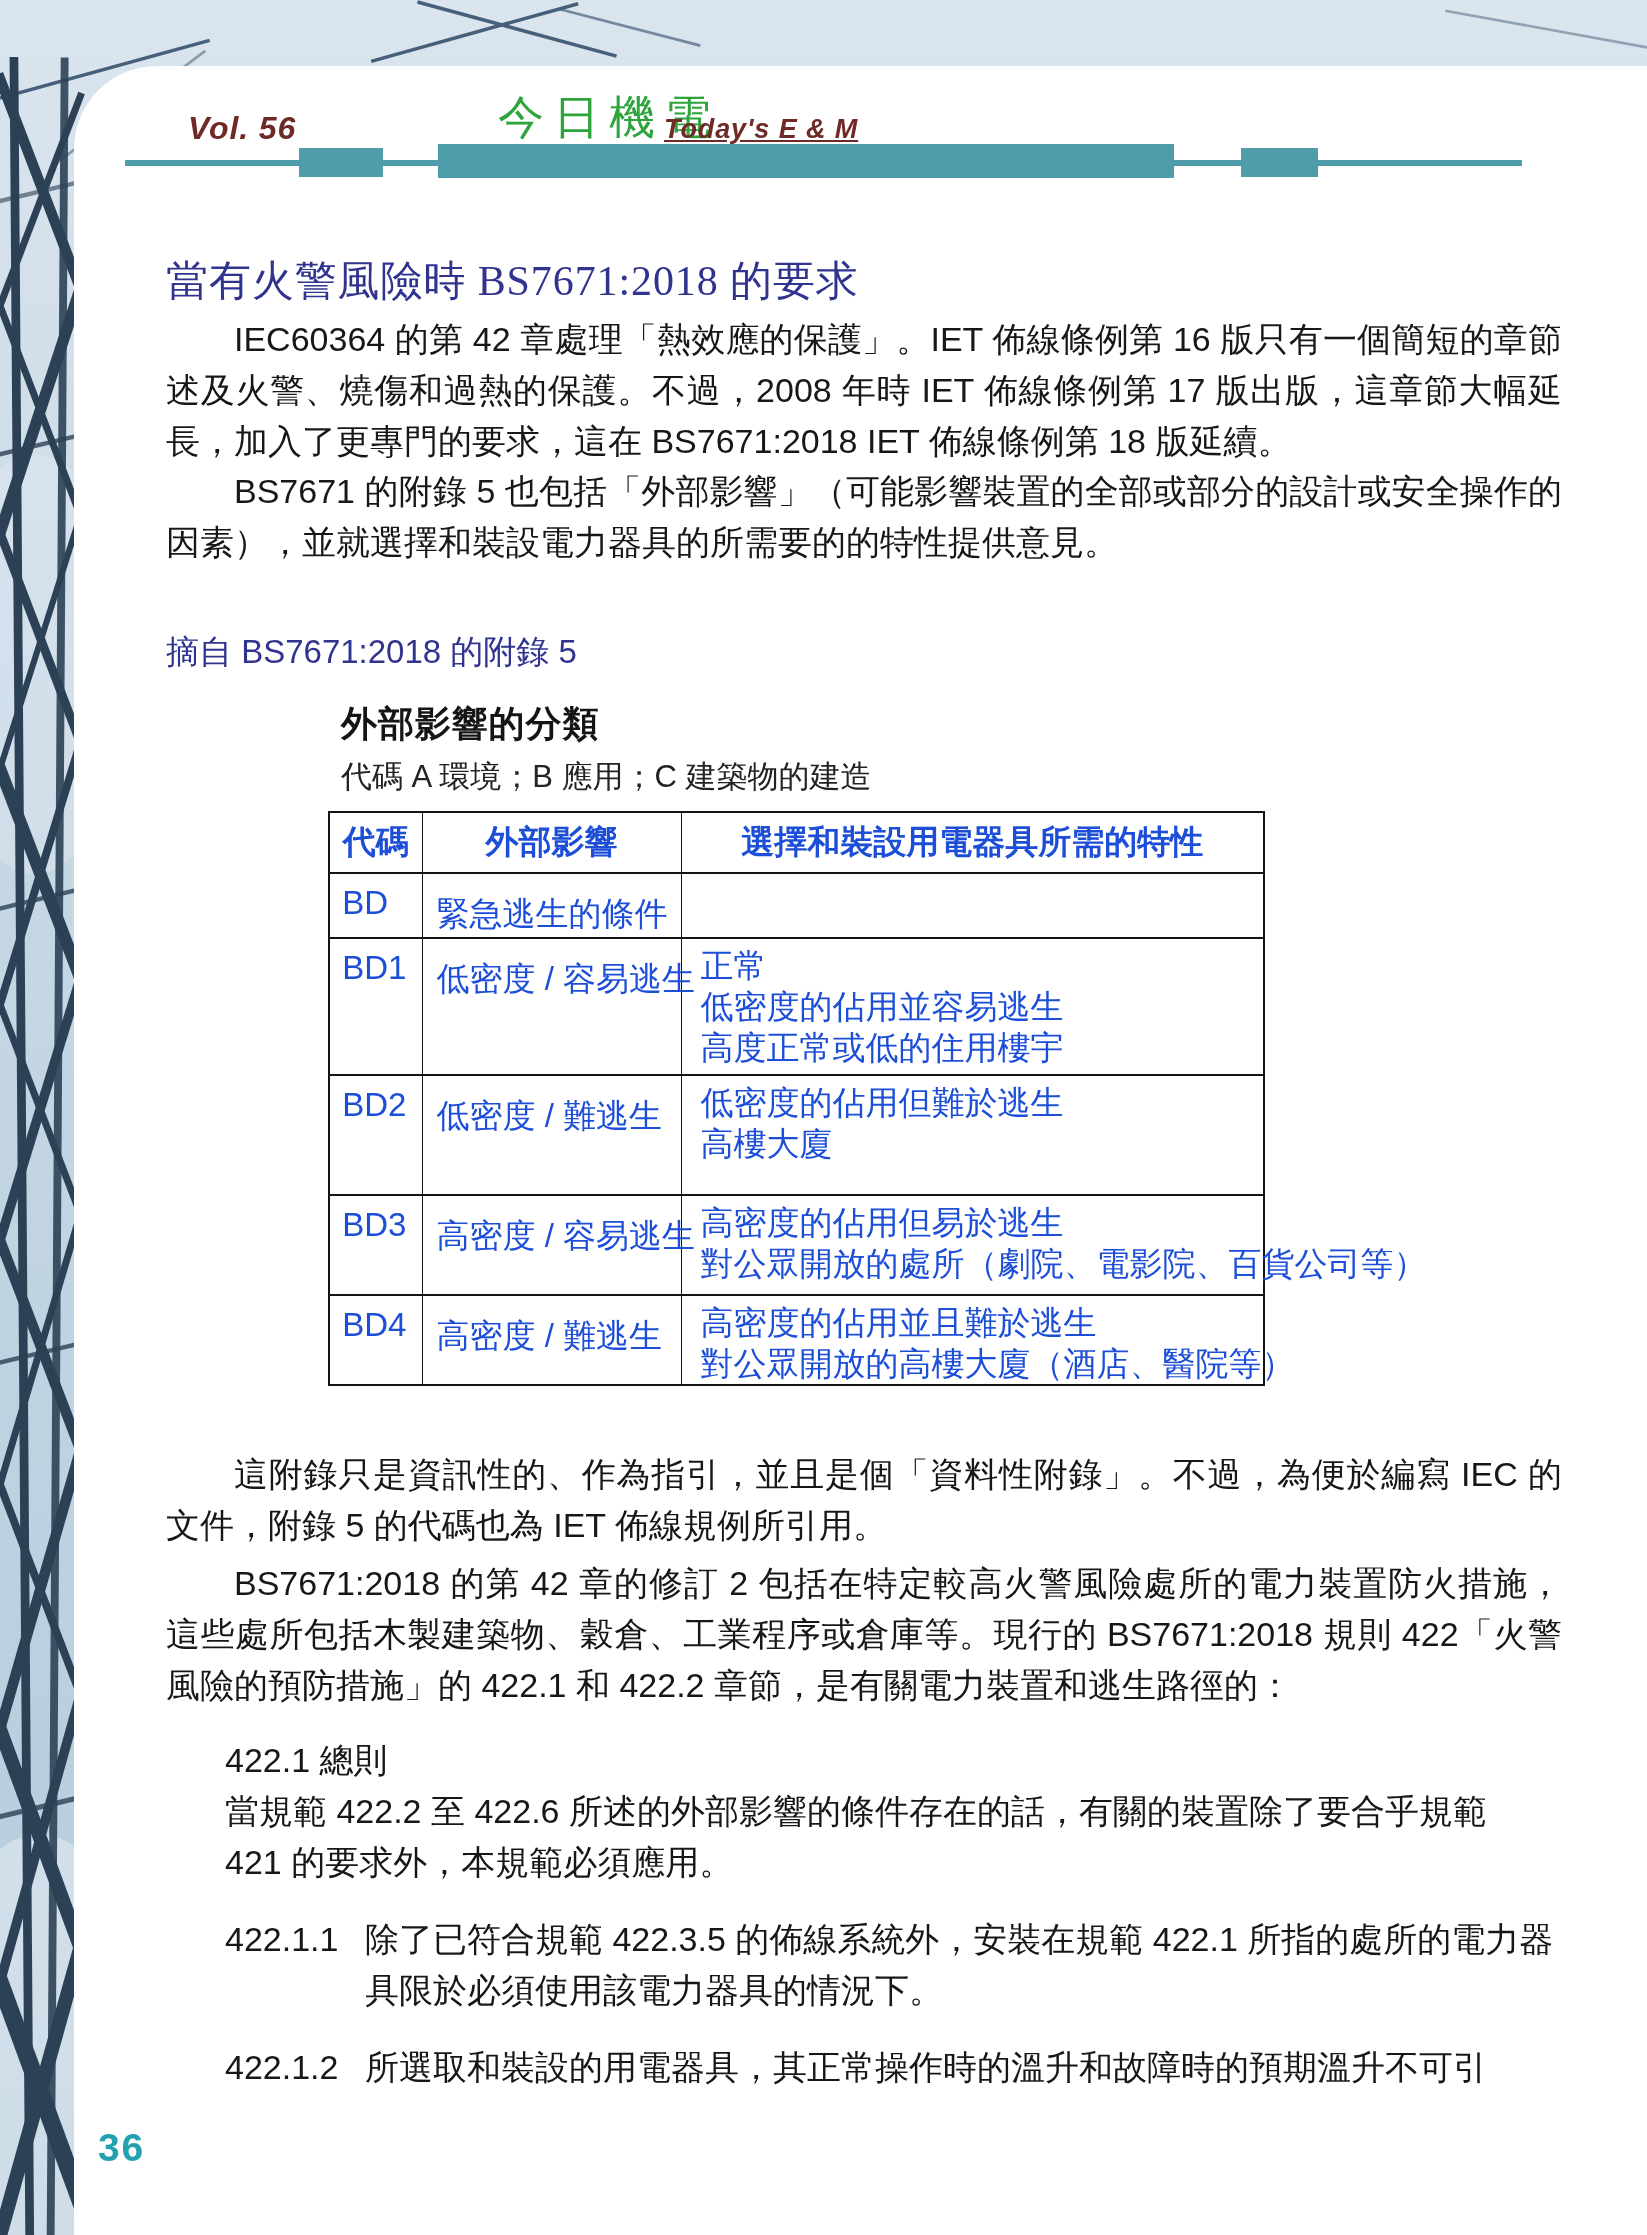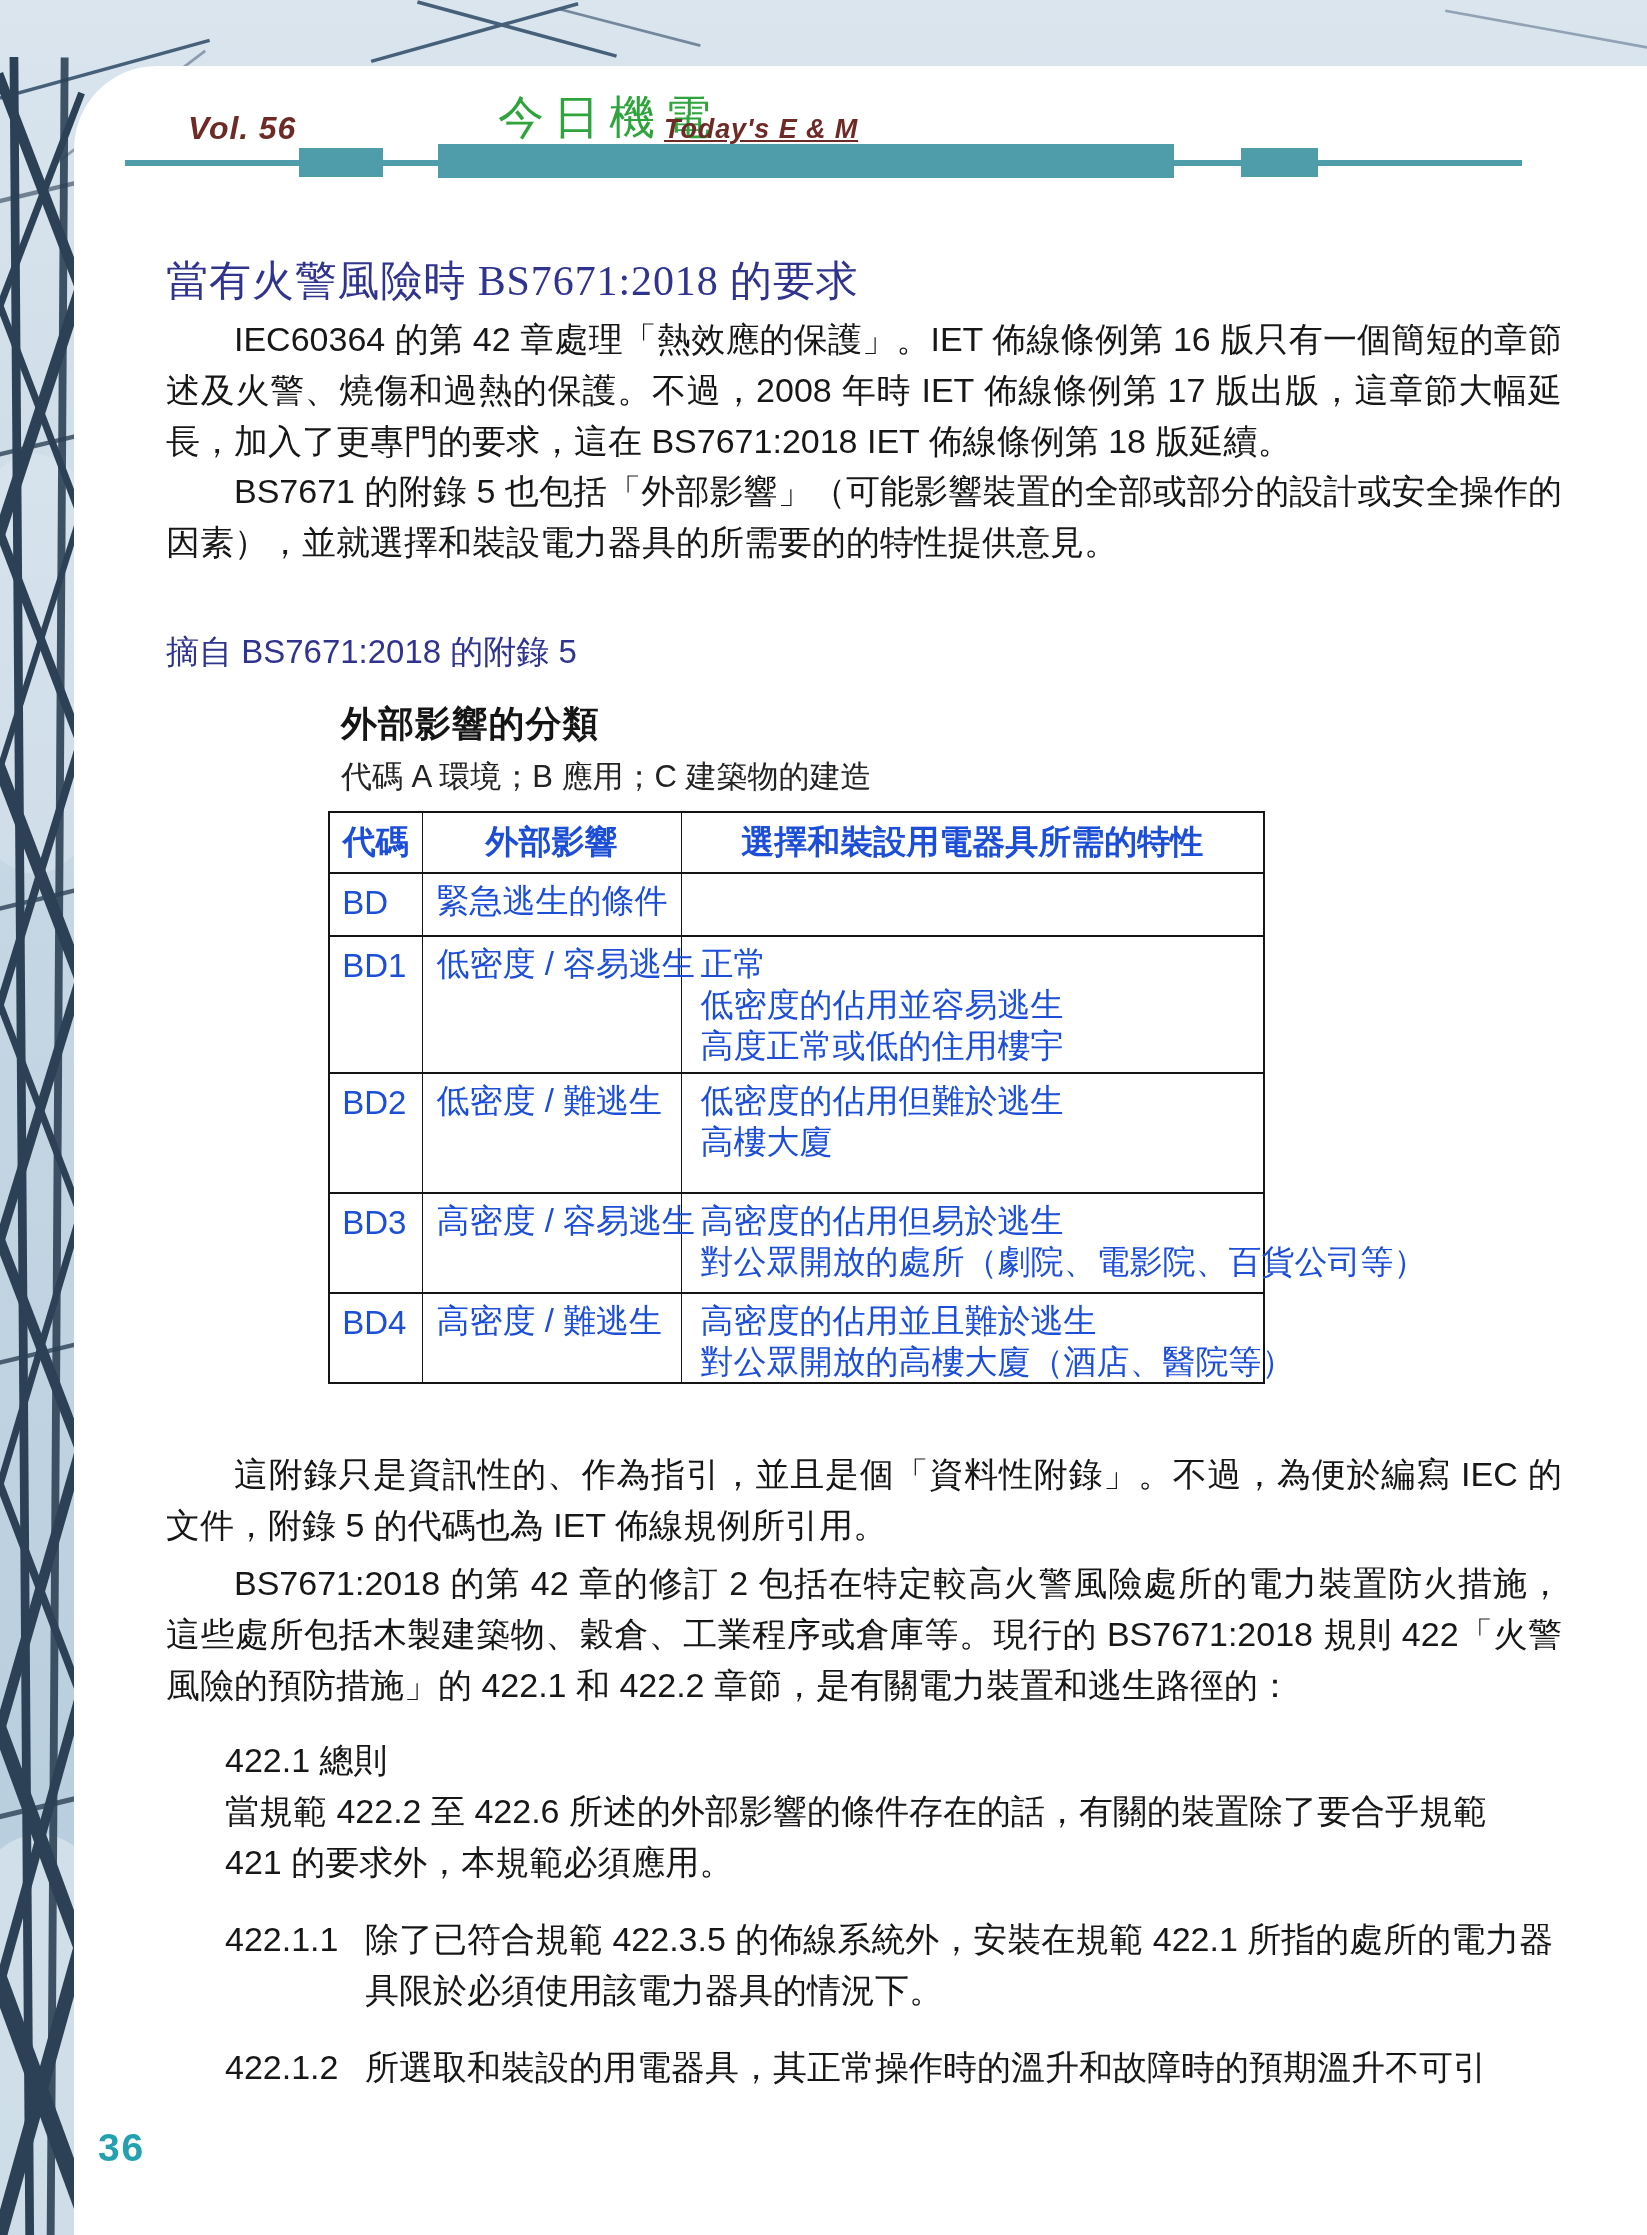--- a/index.html
+++ b/index.html
@@ -45,21 +45,21 @@
   .sec-cap{left:341px;top:756px;font-size:31px;color:#232323;}
 
   
   table.tbl{position:absolute;left:328px;top:811px;width:935px;
     border-collapse:collapse;table-layout:fixed;font-size:33px;color:#1d4ed8;
     border:2.6px solid #141414;}
   .tbl th,.tbl td{border:1.7px solid #141414;border-top-width:2.6px;border-bottom-width:2.6px;
     vertical-align:top;padding:0;overflow:visible;}
   .tbl th{text-align:center;vertical-align:middle;font-weight:700;font-size:33px;}
   .tbl .code{padding:9.6px 0 0 12.2px;}
-  .tbl .inf{padding:5px 0 0 14px;white-space:nowrap;margin-top:24px;}
+  .tbl .inf{padding:18px 0 0 14px;white-space:nowrap;margin-top:24px;}
   .tbl .det{padding:6.1px 0 0 19px;}
   .tbl .det div{line-height:41px;white-space:nowrap;}
 
   
   .sub{left:225px;width:1284px;font-size:34px;line-height:51px;}
   .sub1{top:1735px;}
   .hang{left:225px;width:1336px;font-size:34px;line-height:51px;position:absolute;}
   .hang .lbl{position:absolute;left:0;top:0;white-space:nowrap;}
   .hang .bodytxt{margin-left:140px;}
   .sub2{top:1914px;} .sub3{top:2042px;}

